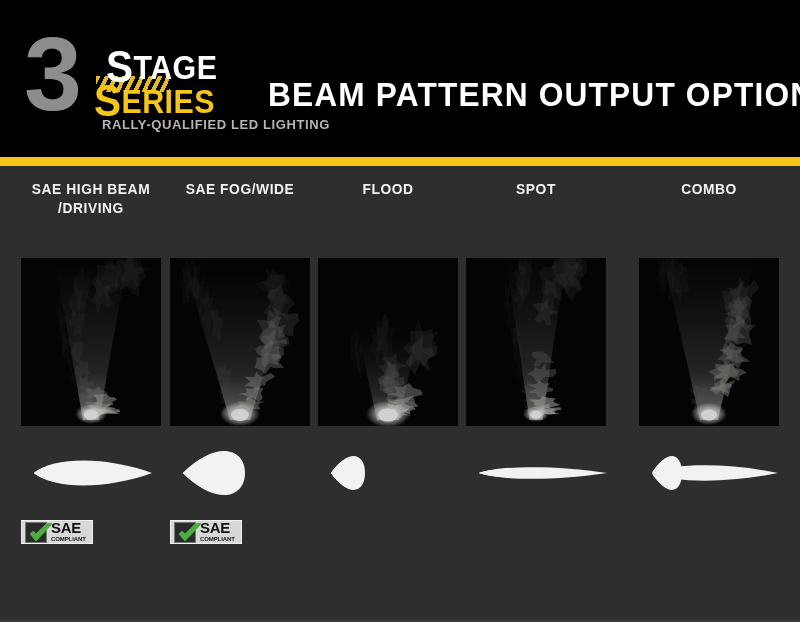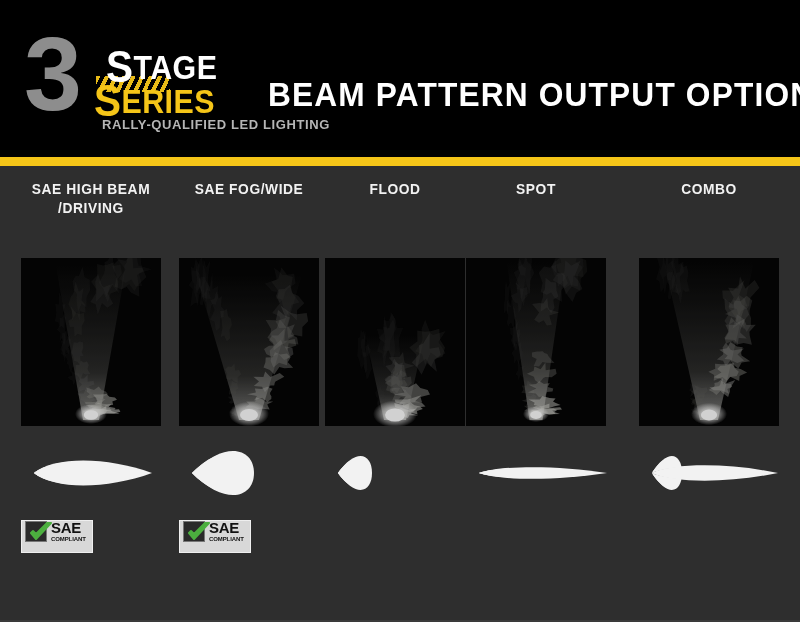--- a/index.html
+++ b/index.html
@@ -103,25 +103,25 @@
     width:140px;height:168px;
     background:#050505;
     overflow:hidden;
   }
   .beam-wrap{
     position:absolute;top:272px;left:0;width:150px;height:70px;
   }
   .beam-wrap svg{display:block;}
   .sae{
     position:absolute;top:354px;left:5px;
-    width:72px;height:33px;
+    width:72px;height:24px;
     background:#d8d8d8;
     border:1px solid #efefef;
     box-sizing:border-box;
-    display:flex;align-items:flex-start;
+    display:flex;align-items:flex-end;
   }
   .sae-box{
     width:22px;height:21px;margin-left:3px;
     background:#2a2a2a;
     border:1px solid #777;
     box-sizing:border-box;
     position:relative;flex:none;
   }
   .sae-check{
     position:absolute;left:2px;top:0px;
@@ -229,21 +229,21 @@
             <svg class="sae-check" viewBox="0 0 26 22">
   <path d="M3,11 L8,17 L23,1 L20,0 L8,12 L5,9 Z" fill="#4caf3f" stroke="#4caf3f" stroke-width="2" stroke-linejoin="round"></path>
 </svg>
           </span>
            <span class="sae-txt">
              <span class="sae-main">SAE</span>
              <span class="sae-sub">COMPLIANT</span>
            </span>
          </div>
       </div>
-      <div class="col" style="left: 174px;">
+      <div class="col" style="left: 165px;">
         <div class="col-title">SAE FOG/WIDE</div>
      <div class="photo">
   <svg width="140" height="168" viewBox="0 0 140 168">
     <defs>
       <radialGradient id="hot2" cx="50%" cy="50%" r="50%">
         <stop offset="0%" stop-color="#ffffff" stop-opacity="1"></stop>
         <stop offset="35%" stop-color="#f0f0ee" stop-opacity=".85"></stop>
         <stop offset="100%" stop-color="#ffffff" stop-opacity="0"></stop>
       </radialGradient>
       <linearGradient id="cone2" x1="0" y1="1" x2="0" y2="0">
@@ -306,21 +306,21 @@
             <svg class="sae-check" viewBox="0 0 26 22">
   <path d="M3,11 L8,17 L23,1 L20,0 L8,12 L5,9 Z" fill="#4caf3f" stroke="#4caf3f" stroke-width="2" stroke-linejoin="round"></path>
 </svg>
           </span>
            <span class="sae-txt">
              <span class="sae-main">SAE</span>
              <span class="sae-sub">COMPLIANT</span>
            </span>
          </div>
       </div>
-      <div class="col" style="left: 320px;">
+      <div class="col" style="left: 313px;">
         <div class="col-title">FLOOD</div>
      <div class="photo">
   <svg width="140" height="168" viewBox="0 0 140 168">
     <defs>
       <radialGradient id="hot3" cx="50%" cy="50%" r="50%">
         <stop offset="0%" stop-color="#ffffff" stop-opacity="1"></stop>
         <stop offset="35%" stop-color="#f0f0ee" stop-opacity=".85"></stop>
         <stop offset="100%" stop-color="#ffffff" stop-opacity="0"></stop>
       </radialGradient>
       <linearGradient id="cone3" x1="0" y1="1" x2="0" y2="0">

